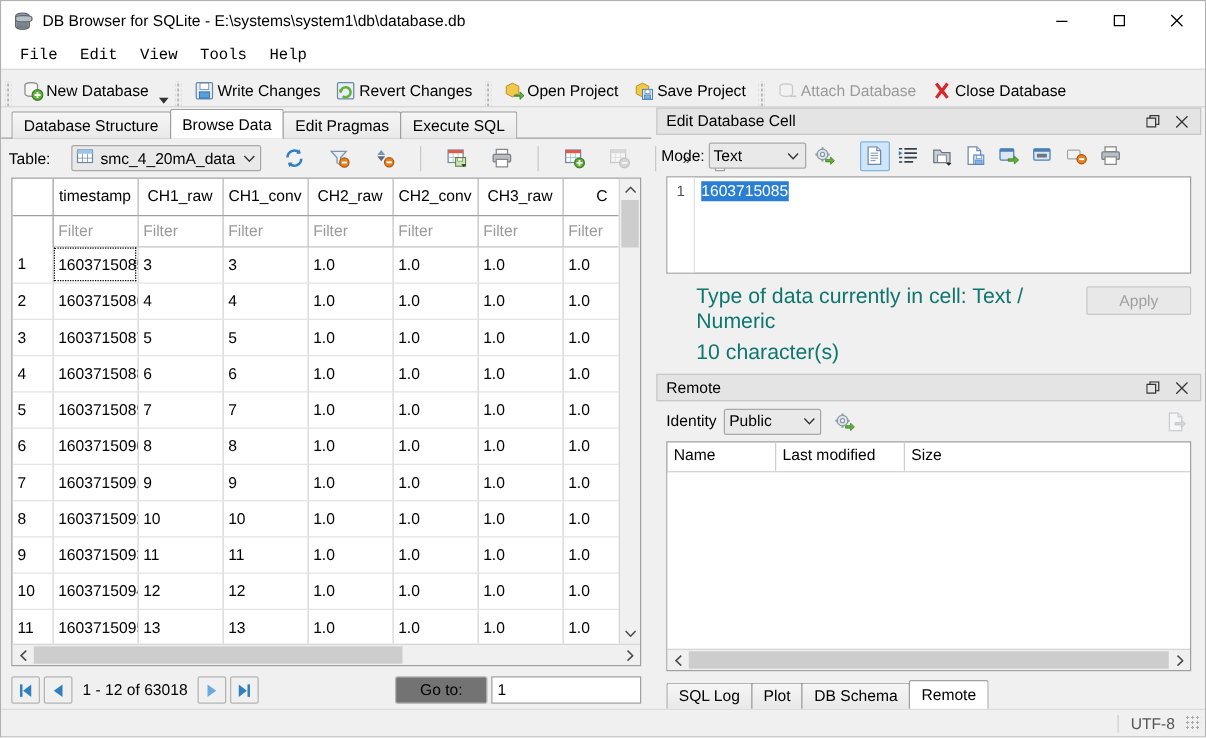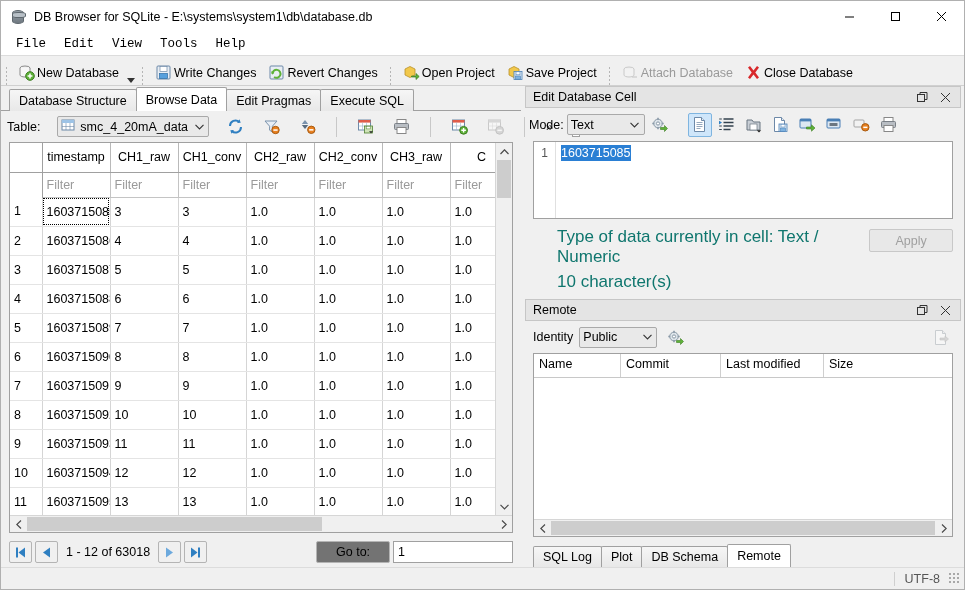--- a/index.html
+++ b/index.html
@@ -930,21 +930,20 @@
               <path d="M2.5 1.5h7l3 3v11h-10z" fill="#fff" stroke="#9aa3ab"></path>
               <path d="M9.5 1.5v3h3" fill="#e9ecef" stroke="#9aa3ab"></path>
               <path d="M7 9h5V7l3.5 3-3.5 3v-2H7z" fill="#b5b5b5" stroke="#8e8e8e" stroke-width=".6"></path>
             </svg>
           </div>
         </div>
 
         <div class="remote-list">
           <div class="remote-head">
             <div style="width:87px">Name</div>
-            <div style="width:100px">Commit</div>
             <div style="width:103px">Last modified</div>
             <div style="flex:1 1 auto;border-right:none">Size</div>
           </div>
           <div class="remote-body"></div>
           <div class="hscroll" style="border-top:1px solid #d6d6d6">
             <div class="sb-arrow-h">
               <svg width="6" height="9" viewBox="0 0 6 9">
                   <path d="M5 0.5L0.8 4.5 5 8.5" fill="none" stroke="#4a4a4a" stroke-width="1.2"></path>
                 </svg>
             </div>

